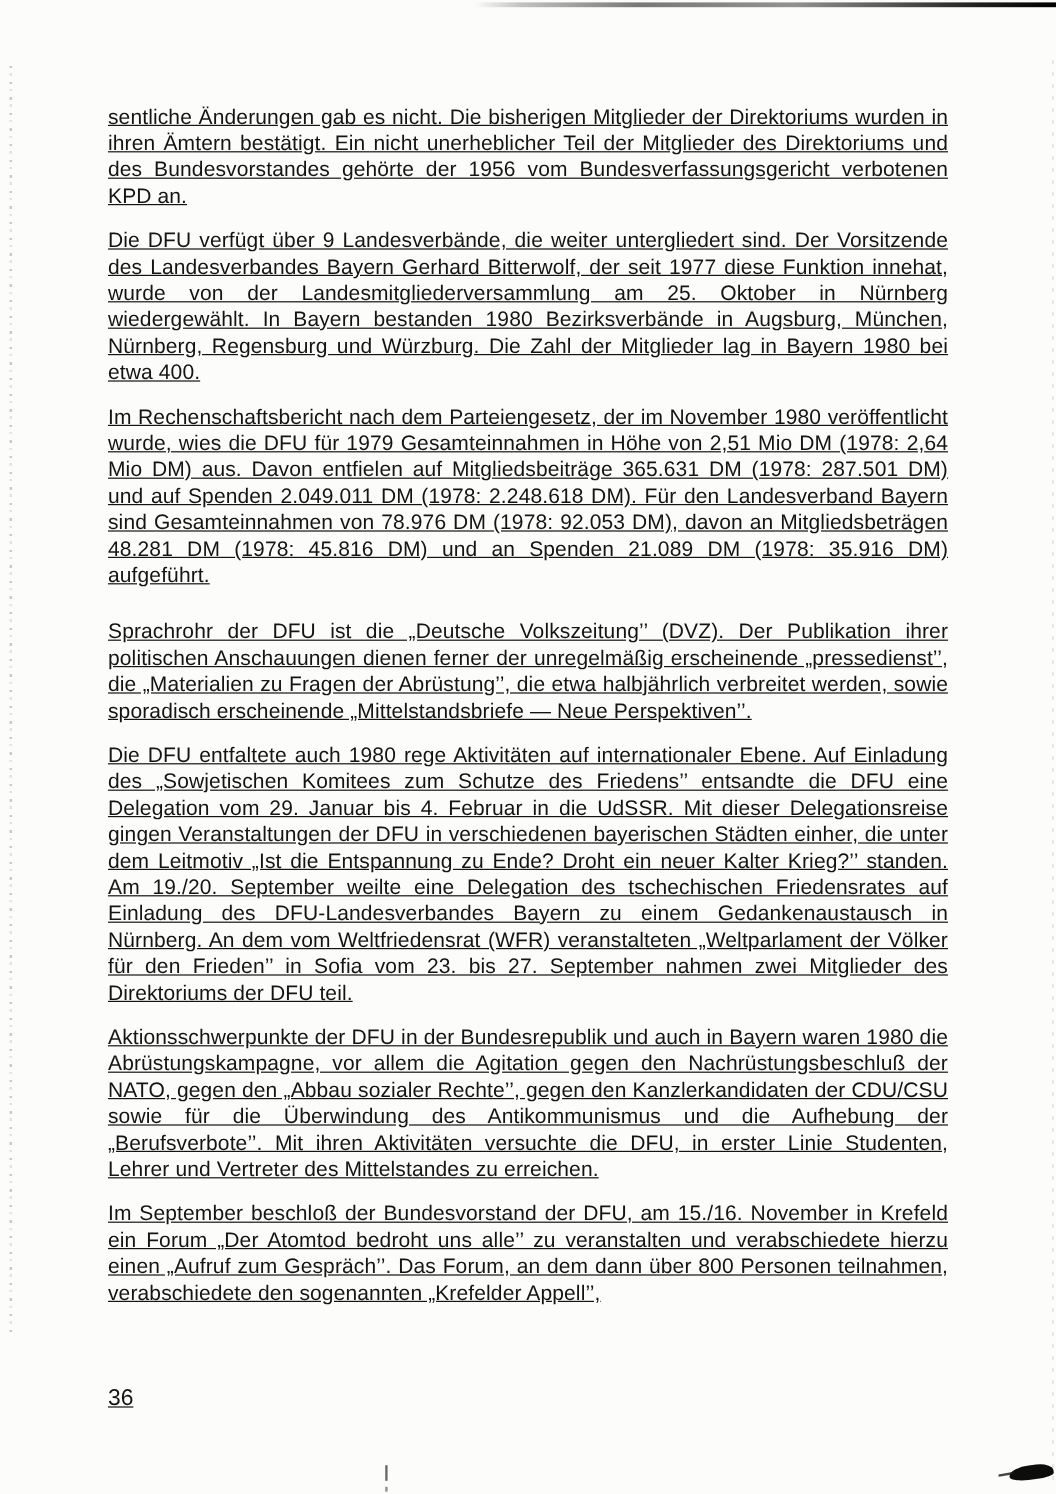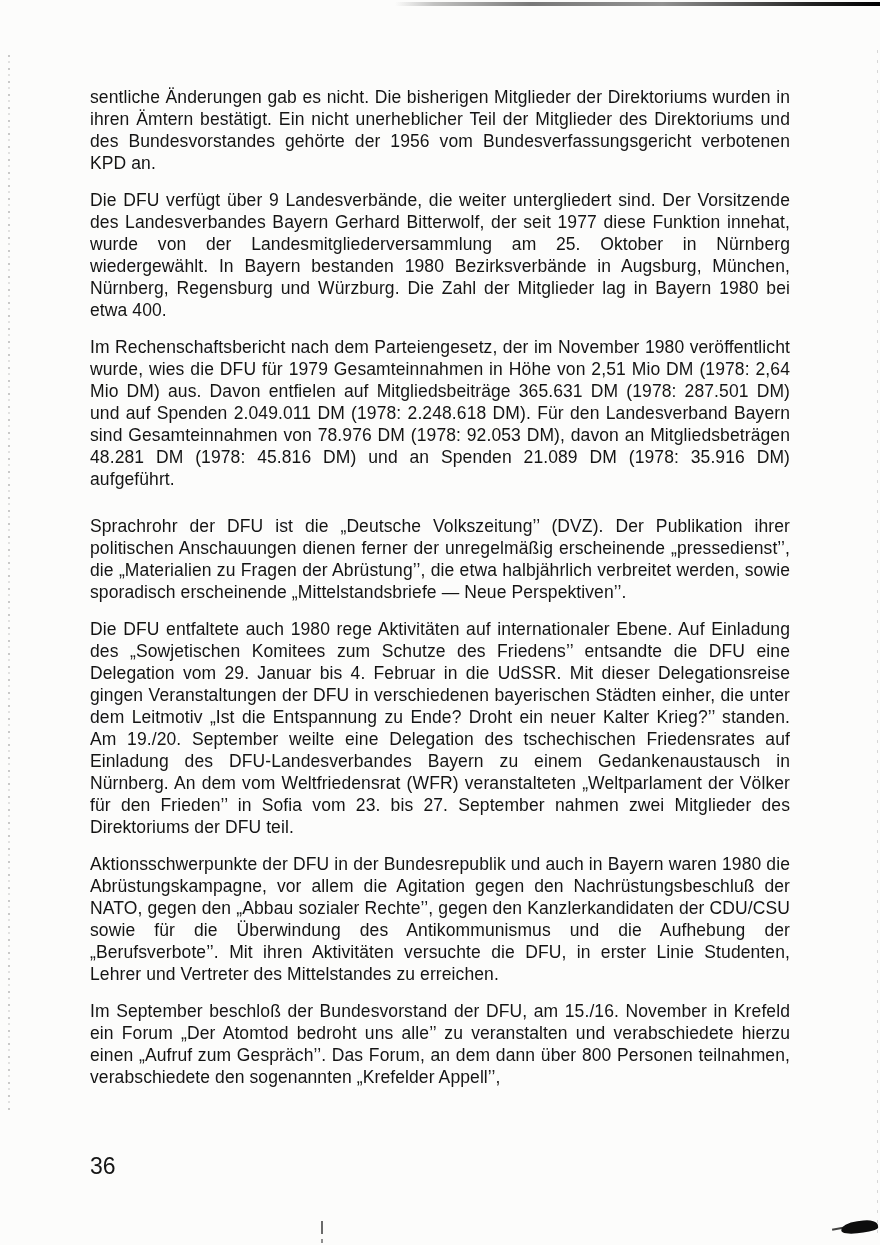--- a/index.html
+++ b/index.html
@@ -96,37 +96,39 @@
     top: 1239px;
     width: 2px;
     height: 4px;
     background: #8f8f8f;
   }
   .text-block {
     position: absolute;
     left: 90px;
     top: 86px;
     width: 700px;
+    text-decoration: underline;
   }
   .text-block p {
     margin: 0 0 15px 0;
     font-size: 17.5px;
     line-height: 22px;
     text-align: justify;
     letter-spacing: 0.1px;
   }
   .text-block p.gap-lg {
     margin-top: 25px;
   }
   .page-number {
     position: absolute;
     left: 90px;
     top: 1155px;
-    font-size: 23px;
+    font-size: 19px;
     line-height: 22px;
+    text-decoration: underline;
   }
 </style>
 </head>
 <body>
 
 <div class="page">
 
   <div class="top-line"></div>
   <div class="left-speckle"></div>
   <div class="right-speckle"></div>

